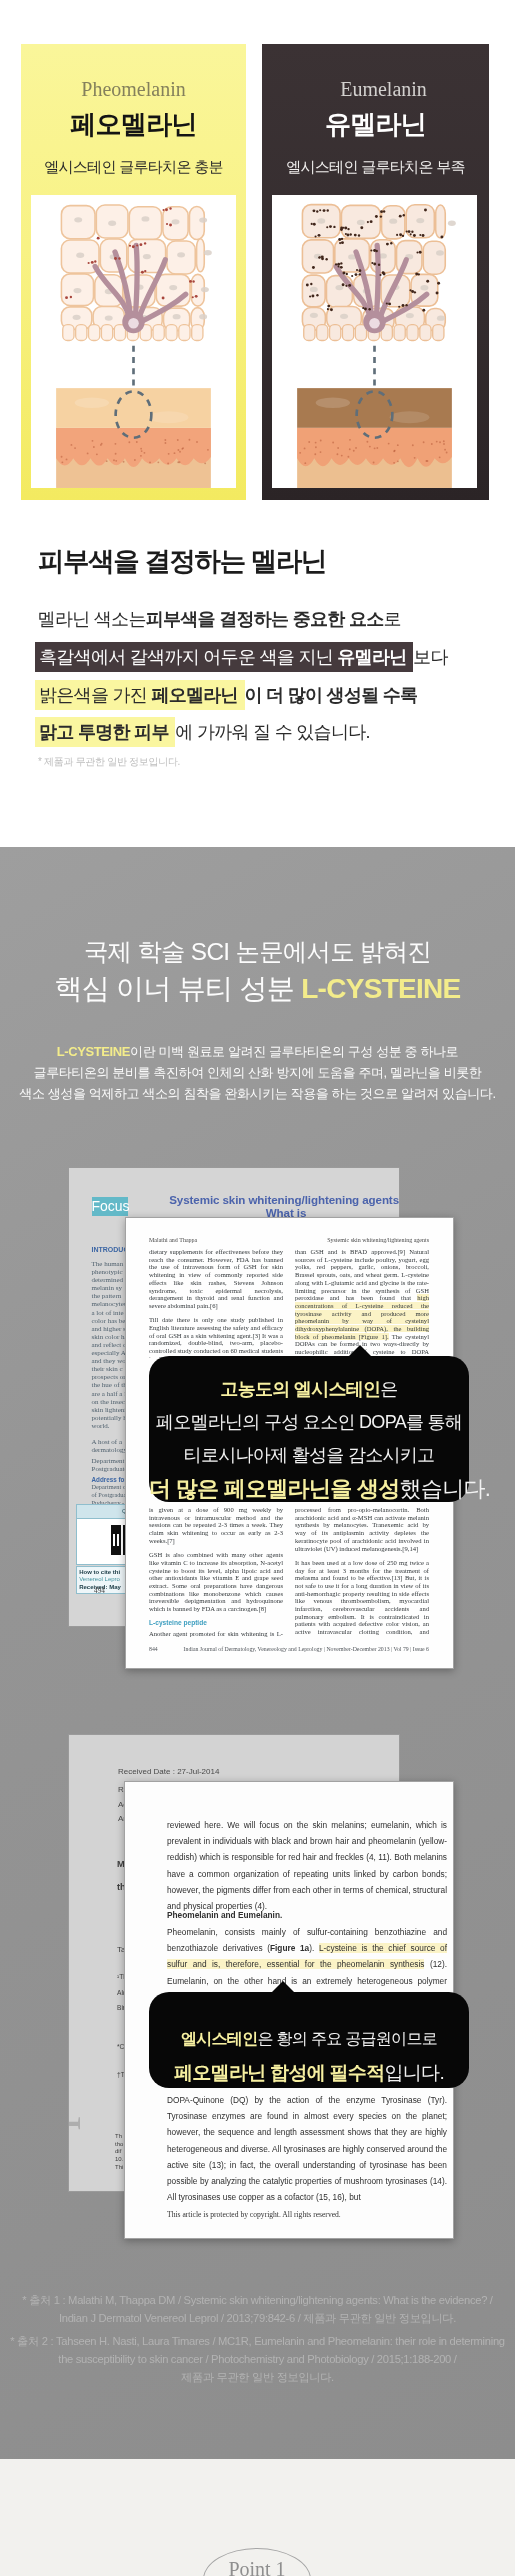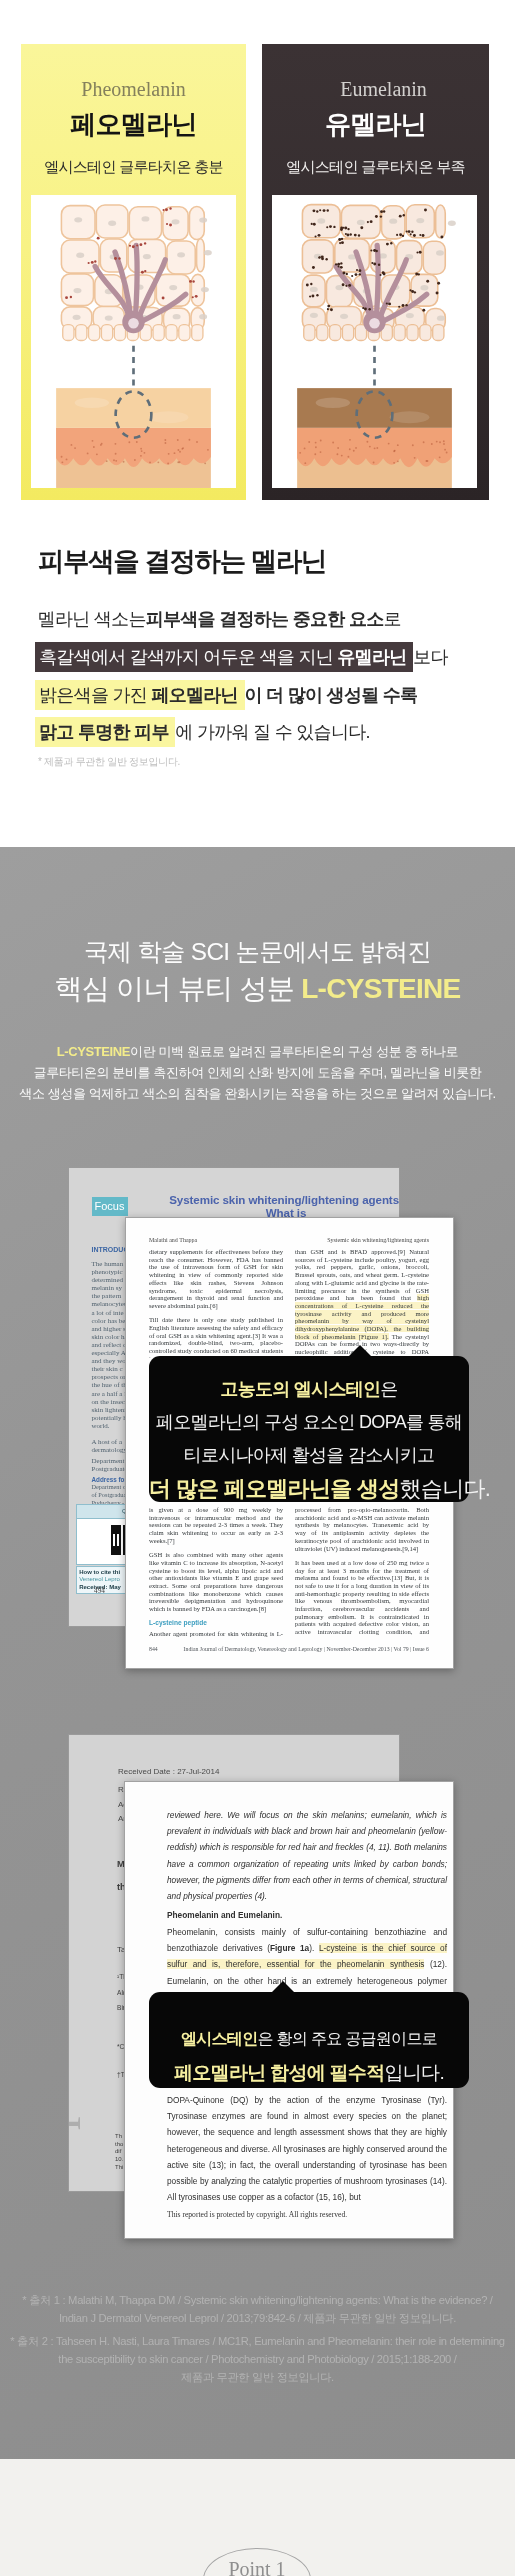--- a/index.html
+++ b/index.html
@@ -38,21 +38,21 @@
        letter-spacing:-0.7px;}
   .gh2 .ycap{color:#f3ec8b;font-weight:bold;}
   .gpara{position:absolute;left:0;right:0;top:194px;text-align:center;color:#fbfbfb;font-size:13px;
          line-height:21px;letter-spacing:-0.4px;}
   .gpara .ycap{color:#f3ec8b;font-weight:bold;}
   
   .pback{position:absolute;background:#d5d5d5;border:0.7px solid #9a9a9a;box-sizing:border-box;overflow:hidden;}
   .pfront{position:absolute;background:#fefefe;border:0.7px solid #a2a2a2;box-sizing:border-box;overflow:hidden;
           box-shadow:0 2px 8px rgba(0,0,0,0.30);}
   .focus{position:absolute;left:22.5px;top:29px;width:36px;height:18.5px;background:#63b9c8;color:#ffffff;
-         font-size:11px;line-height:18.5px;text-align:center;}
+         font-size:14px;line-height:18.5px;text-align:center;}
   .ptitle{position:absolute;left:85px;top:25px;width:264px;text-align:center;color:#4b63ac;
           font-weight:bold;font-size:11.6px;letter-spacing:-0.1px;}
   .ptitle2{position:absolute;left:85px;top:46px;width:264px;text-align:center;color:#4b63ac;
            font-weight:bold;font-size:11.6px;}
   .sb-head{position:absolute;left:22.5px;top:78px;color:#3c66a4;font-weight:bold;font-size:7px;}
   .sb{position:absolute;left:22.5px;top:92px;width:99px;font-family:"Liberation Serif",serif;
       font-size:7px;line-height:8.1px;color:#50616e;}
   .sb div{height:8.1px;}
   .sb-blue{color:#3c66a4;font-weight:bold;font-family:"Liberation Sans",sans-serif;font-size:6.3px;}
   .qrbox{position:absolute;left:6.6px;top:336px;width:79px;height:59px;border:0.7px solid #8fbecd;
@@ -77,21 +77,21 @@
   .cols{position:absolute;left:23px;right:24px;display:flex;gap:12px;overflow:hidden;}
   .col{flex:1;font-family:"Liberation Serif",serif;font-size:6.6px;line-height:7.7px;color:#33383b;
        text-align:justify;}
   .col p{margin:0 0 6.6px 0;}
   .hl{background:#fbf3c6;}
   .cysthead{color:#3f9fc0;font-weight:bold;font-family:"Liberation Sans",sans-serif;font-size:6.6px;
             margin:2.6px 0 2.6px 0;}
   .fp1-foot{position:absolute;left:23px;right:24px;top:428px;font-family:"Liberation Serif",serif;
             font-size:5.8px;color:#50555a;display:flex;justify-content:space-between;}
   
-  .callout{position:absolute;background:#070707;border-radius:11px;color:#f2f2f2;text-align:center;}
+  .callout{position:absolute;background:#070707;border-radius:20px;color:#f2f2f2;text-align:center;}
   .callout .tri{position:absolute;top:-11.2px;width:0;height:0;border-left:14px solid transparent;
                 border-right:14px solid transparent;border-bottom:14px solid #070707;}
   .callout .cl{white-space:nowrap;letter-spacing:-0.7px;}
   .callout .yel{color:#f6efa0;font-weight:bold;}
   
   .wm{position:absolute;white-space:nowrap;font-family:"Liberation Serif",serif;
       transform:rotate(-90deg);transform-origin:left bottom;}
   .bp2-line{position:absolute;font-size:8px;color:#4a4a4a;white-space:nowrap;}
   .bp2-frag{position:absolute;font-size:8px;color:#3f3f3f;white-space:nowrap;}
   .fp2-body{position:absolute;left:42px;width:280px;font-size:8.3px;line-height:16.2px;color:#2e2e2e;
@@ -620,31 +620,31 @@
     <div class="bp2-frag" style="left:48px;top:336px;font-size:6.6px;">†Th</div>
     <div class="bp2-frag" style="left:46px;top:398px;font-size:6px;">Th</div>
     <div class="bp2-frag" style="left:46px;top:406px;font-size:6px;">tho</div>
     <div class="bp2-frag" style="left:46px;top:413px;font-size:6px;">dif</div>
     <div class="bp2-frag" style="left:46px;top:421px;font-size:6px;">10.</div>
     <div class="bp2-frag" style="left:46px;top:429px;font-size:6px;">Thi</div>
   </div>
 
   <div class="pfront" style="left:124px;top:1781px;width:330px;height:458px;background:#fdfdfd;">
     <div class="wm" style="left:5.3px;top:449px;font-size:63px;color:rgba(120,120,120,0.12);">Article</div>
-    <div class="fp2-body" style="top:25px;font-style:italic;">
+    <div class="fp2-body" style="top:35px;">
       <p>reviewed here. We will focus on the skin melanins; eumelanin, which is prevalent in individuals with black and brown hair and pheomelanin (yellow-reddish) which is responsible for red hair and freckles (4, 11). Both melanins have a common organization of repeating units linked by carbon bonds; however, the pigments differ from each other in terms of chemical, structural and physical properties (4).</p>
     </div>
     <div class="fp2-body fp2-h" style="top:125px;">Pheomelanin and Eumelanin.</div>
     <div class="fp2-body" style="top:142px;">
       <p><span>Pheomelanin, consists mainly of sulfur-containing benzothiazine and benzothiazole derivatives (</span><b>Figure 1a</b><span>). </span><span class="hl">L-cysteine is the chief source of sulfur and is, therefore, essential for the pheomelanin synthesis</span><span> (12). Eumelanin, on the other hand is an extremely heterogeneous polymer comprising of 5,6-dihydroxyindole (DHI) and or 5,6-</span></p>
     </div>
     <div class="fp2-body" style="top:310px;">
       <p>DOPA-Quinone (DQ) by the action of the enzyme Tyrosinase (Tyr).  Tyrosinase enzymes are found in almost every species on the planet; however, the sequence and length assessment shows that they are highly heterogeneous and diverse. All tyrosinases are highly conserved around the active site (13); in fact, the overall understanding of tyrosinase has been possible by analyzing the catalytic properties of mushroom tyrosinases (14). All tyrosinases use copper as a cofactor (15, 16), but</p>
     </div>
-    <div class="copyright">This reported is protected by copyright. All rights reserved.</div>
+    <div class="copyright">This article is protected by copyright. All rights reserved.</div>
   </div>
 
   <div class="callout" style="left:149px;top:1992px;width:320px;height:96px;">
     <div class="tri" style="left:120px;"></div>
     <div class="cl" style="margin-top:30px;font-size:16px;line-height:34px;">
       <span class="yel">엘시스테인</span><span>은 황의 주요 공급원이므로</span></div>
     <div class="cl" style="font-size:19px;line-height:34px;">
       <span class="yel">페오멜라닌 합성에 필수적</span><span>입니다.</span></div>
   </div>
 

